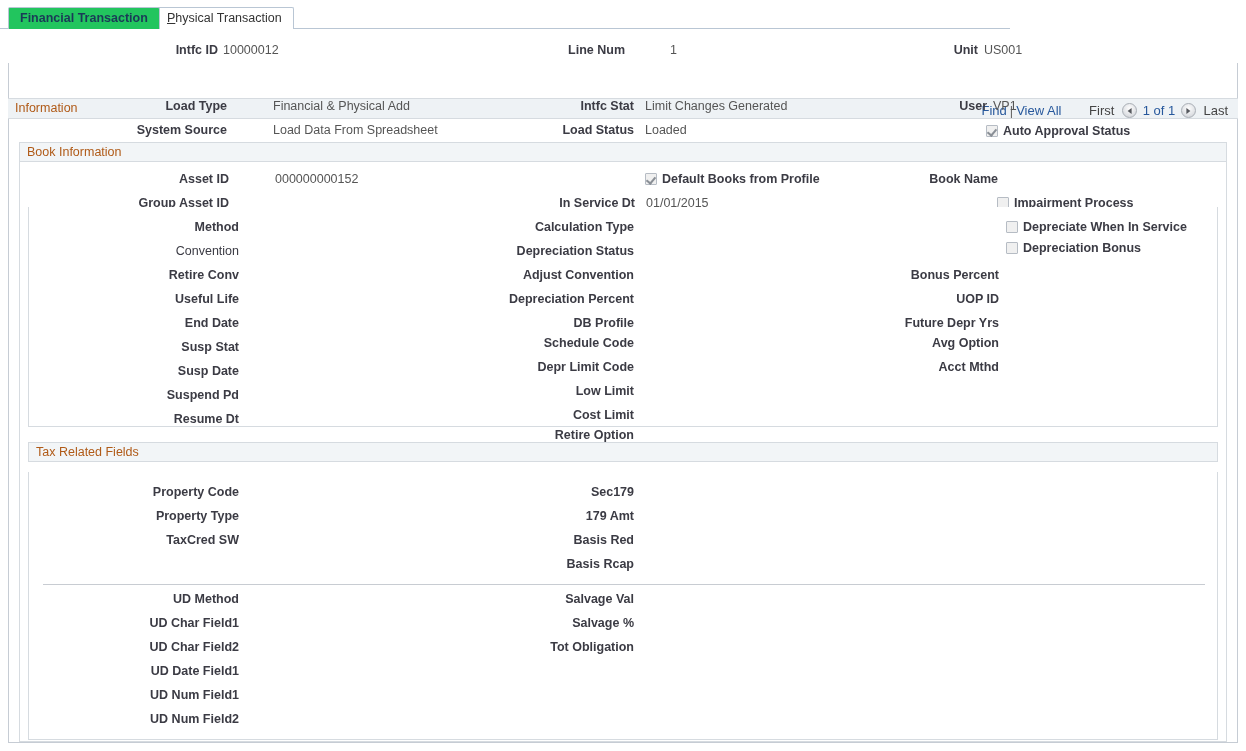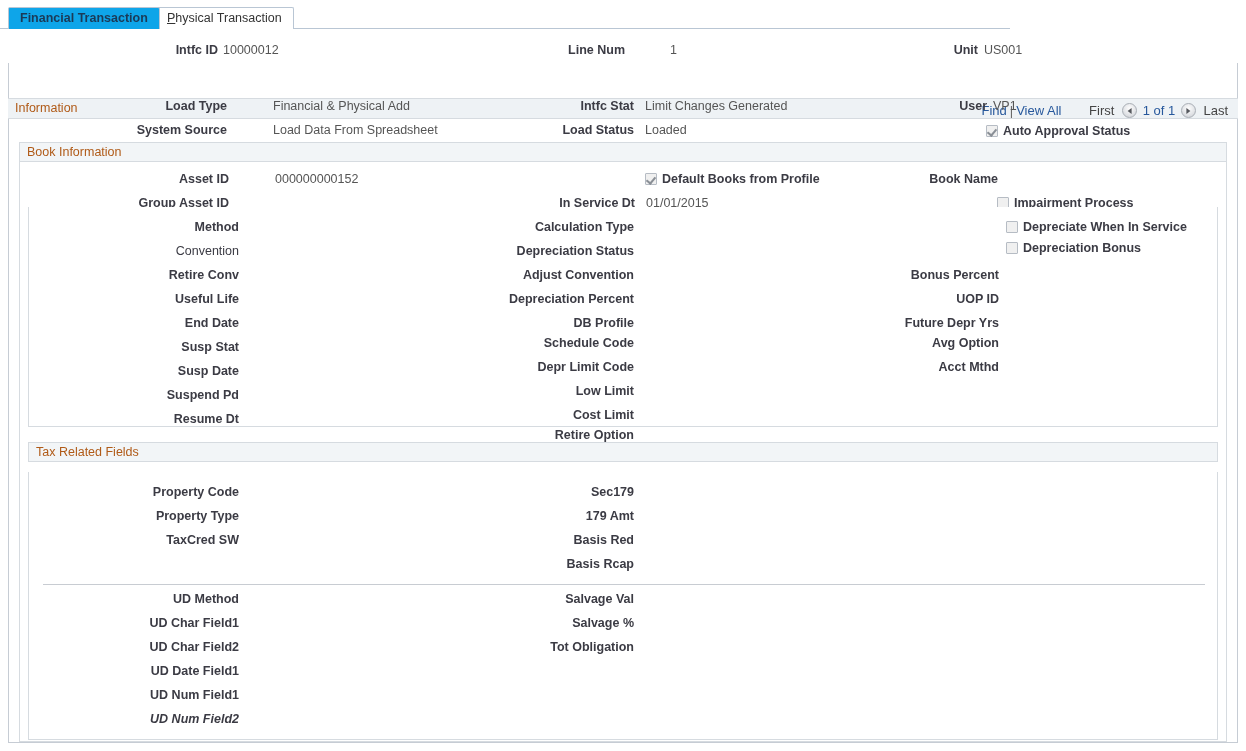--- a/index.html
+++ b/index.html
@@ -20,21 +20,21 @@
     content: ""; position: absolute; left: 0; bottom: 0; width: 1010px;
     height: 1px; background: #b9c6d4;
   }
   .tab {
     position: absolute; top: 0; height: 22px; line-height: 20px;
     padding: 0 11px; border: 1px solid #b9c6d4; border-bottom: none;
     font-size: 12.5px; white-space: nowrap; cursor: pointer;
     border-radius: 2px 2px 0 0;
   }
   .tab.active {
-    left: 8px; background: #0ea5e9; color: #1b3a57; font-weight: bold;
+    left: 8px; background: #22c55e; color: #1b3a57; font-weight: bold;
     z-index: 3;
   }
   .tab.inactive {
     left: 155px; background: #ffffff; color: #333333; z-index: 2;
   }
   .tab.inactive .ak { text-decoration: underline; }
 
   
   .lbl { font-weight: bold; color: #3b3b44; text-align: right; white-space: nowrap; }
   .val { color: #555555; white-space: nowrap; }
@@ -283,21 +283,21 @@
         <span class="fld lbl" style="left:70px; top:120px; width:140px;">UD Method</span>
         <span class="fld val" style="left:255px; top:120px;"></span>
         <span class="fld lbl" style="left:70px; top:144px; width:140px;">UD Char Field1</span>
         <span class="fld val" style="left:255px; top:144px;"></span>
         <span class="fld lbl" style="left:70px; top:168px; width:140px;">UD Char Field2</span>
         <span class="fld val" style="left:255px; top:168px;"></span>
         <span class="fld lbl" style="left:70px; top:192px; width:140px;">UD Date Field1</span>
         <span class="fld val" style="left:255px; top:192px;"></span>
         <span class="fld lbl" style="left:70px; top:216px; width:140px;">UD Num Field1</span>
         <span class="fld val" style="left:255px; top:216px;"></span>
-        <span class="fld lbl" style="left:70px; top:240px; width:140px;font-style:italic;">UD Num Field2</span>
+        <span class="fld lbl" style="left:70px; top:240px; width:140px;">UD Num Field2</span>
         <span class="fld val" style="left:255px; top:240px;"></span>
 
         <span class="fld lbl" style="left:420px; top:120px; width:185px;">Salvage Val</span>
         <span class="fld val" style="left:616px; top:120px;"></span>
         <span class="fld lbl" style="left:420px; top:144px; width:185px;">Salvage %</span>
         <span class="fld val" style="left:616px; top:144px;"></span>
         <span class="fld lbl" style="left:420px; top:168px; width:185px;">Tot Obligation</span>
         <span class="fld val" style="left:616px; top:168px;"></span>
       </div>
 

